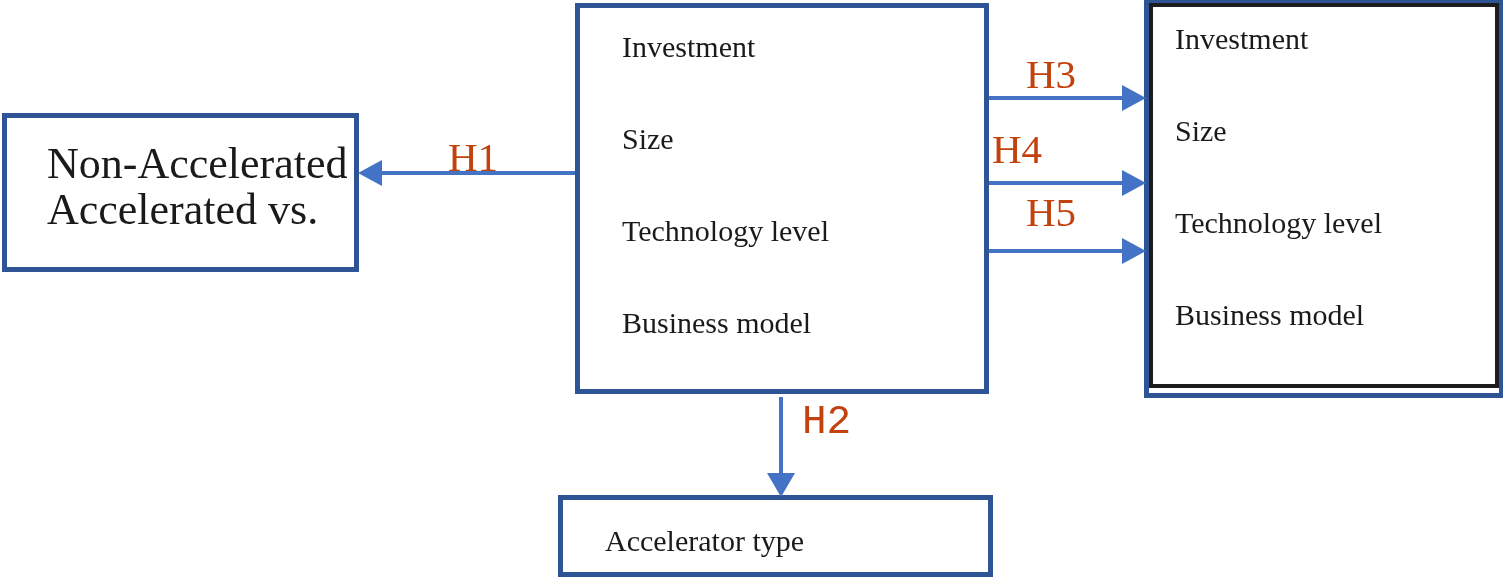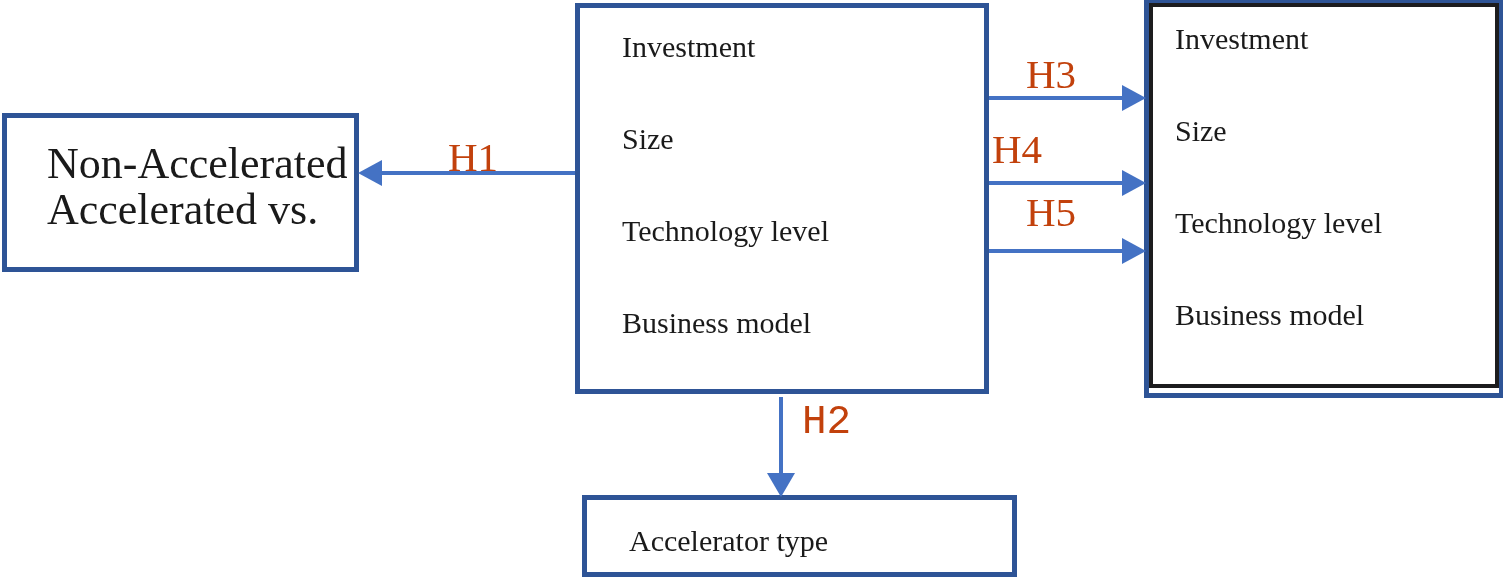--- a/index.html
+++ b/index.html
@@ -61,21 +61,20 @@
     box-sizing: border-box;
     padding: 7px 6px 0 22px;
     display: flex; flex-direction: column; gap: 42px;
   }
 
   
   #bottom-box {
     left: 558px; top: 495px;
     width: 435px; height: 82px;
     padding: 16px 3px 0 42px;
-    margin-left: 24px;
   }
 
   
   .arrow-line-h {
     position: absolute;
     height: 4px;
     background: #4472c4;
   }
   .arrow-line-v {
     position: absolute;

